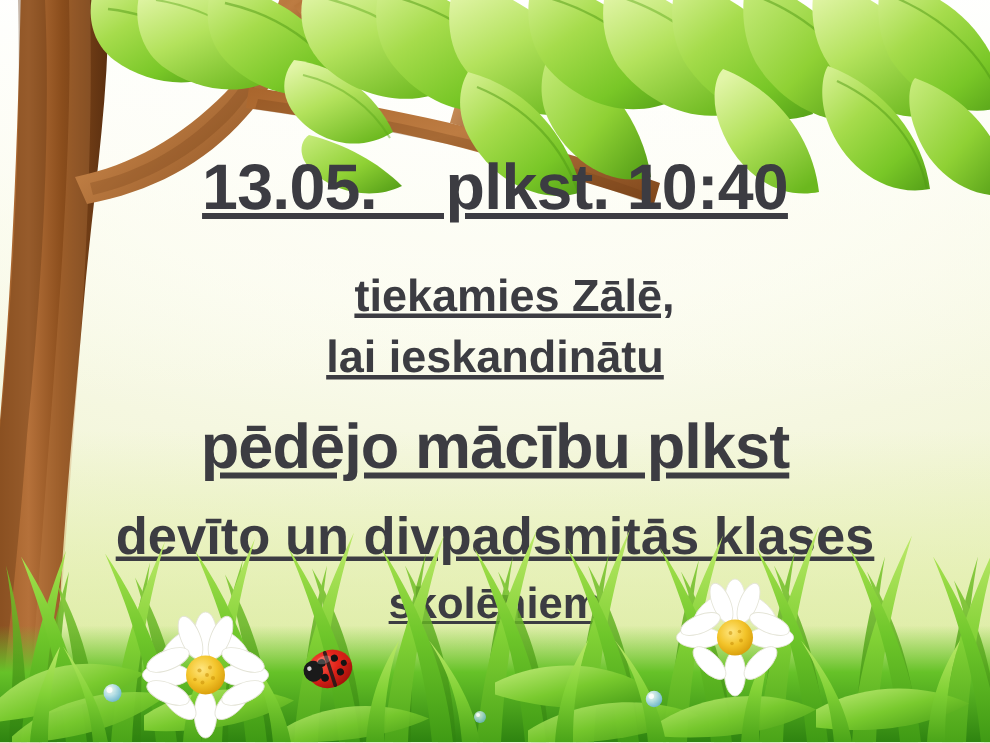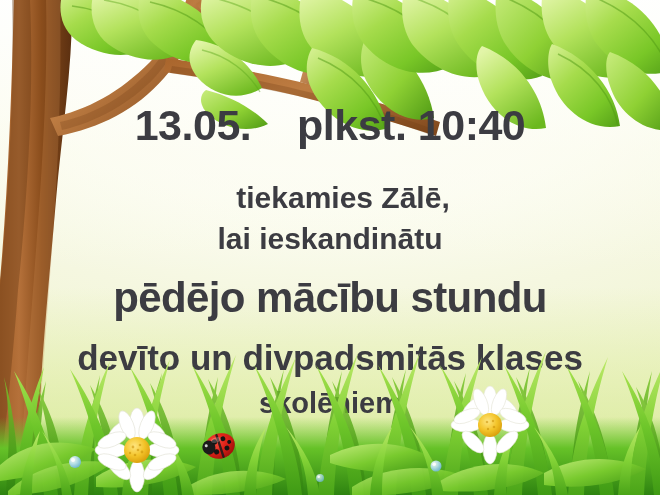--- a/index.html
+++ b/index.html
@@ -34,21 +34,21 @@
 
   
   .text-block {
     position: absolute;
     left: 0; top: 0;
     width: 660px;
     text-align: center;
     color: #3c3c42;
     z-index: 6;
   }
-  .line { white-space: pre; line-height: 1.0; }
+  .line { white-space: pre; line-height: 1.0; text-decoration: underline; }
 
   .l-date {
     position: absolute; top: 104px; left: 0; width: 660px;
     font-size: 43px; font-weight: bold; letter-spacing: -0.5px;
   }
   .l-sub1 {
     position: absolute; top: 183px; left: 0; width: 660px;
     font-size: 30px; font-weight: bold; padding-left: 13px;
   }
   .l-sub2 {
@@ -173,21 +173,21 @@
       <path d="M 552 44 C 590 58 616 92 620 126 C 590 132 562 110 552 82 C 546 66 548 50 552 44 Z" fill="url(#leafG)"></path>
       <path d="M 558 54 C 592 70 612 96 618 126" stroke="#4f9a14" stroke-width="1.5" fill="none" opacity="0.5"></path>
       <path d="M 610 52 C 648 66 670 96 674 130 C 644 134 618 112 610 86 C 604 70 606 56 610 52 Z" fill="url(#leafG3)"></path>
     </g>
   </svg>
 
   <div class="text-block">
     <div class="line l-date">13.05.    plkst. 10:40</div>
     <div class="line l-sub1">tiekamies Zālē,</div>
     <div class="line l-sub2">lai ieskandinātu</div>
-    <div class="line l-main">pēdējo mācību stundu</div>
+    <div class="line l-main">pēdējo mācību plkst</div>
     <div class="line l-classes">devīto un divpadsmitās klases</div>
     <div class="line l-students">skolēniem</div>
   </div>
 
   <svg class="grass-layer" viewBox="0 0 660 150" preserveAspectRatio="none">
     <defs>
       <linearGradient id="gTall" x1="0" y1="0" x2="0" y2="1">
         <stop offset="0%" stop-color="#a8e24f"></stop>
         <stop offset="45%" stop-color="#6ec62a"></stop>
         <stop offset="100%" stop-color="#3f9a14"></stop>

